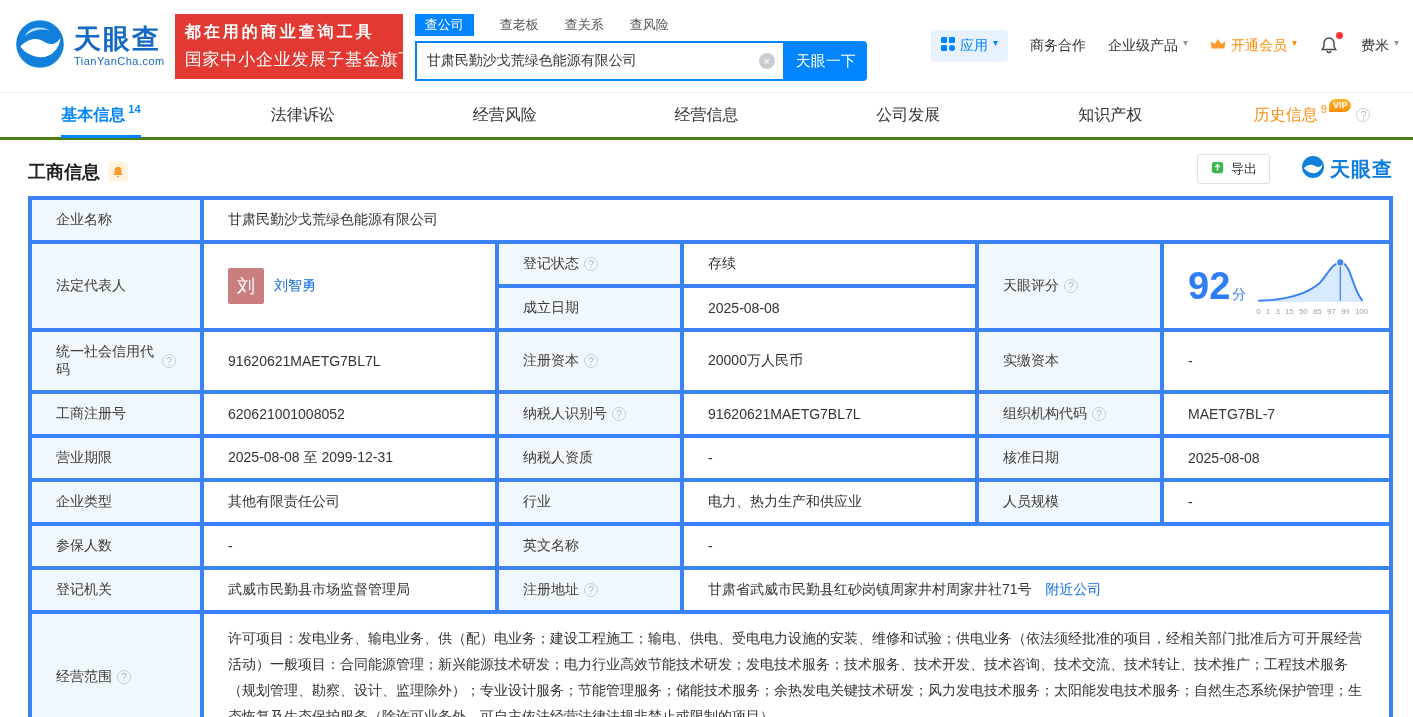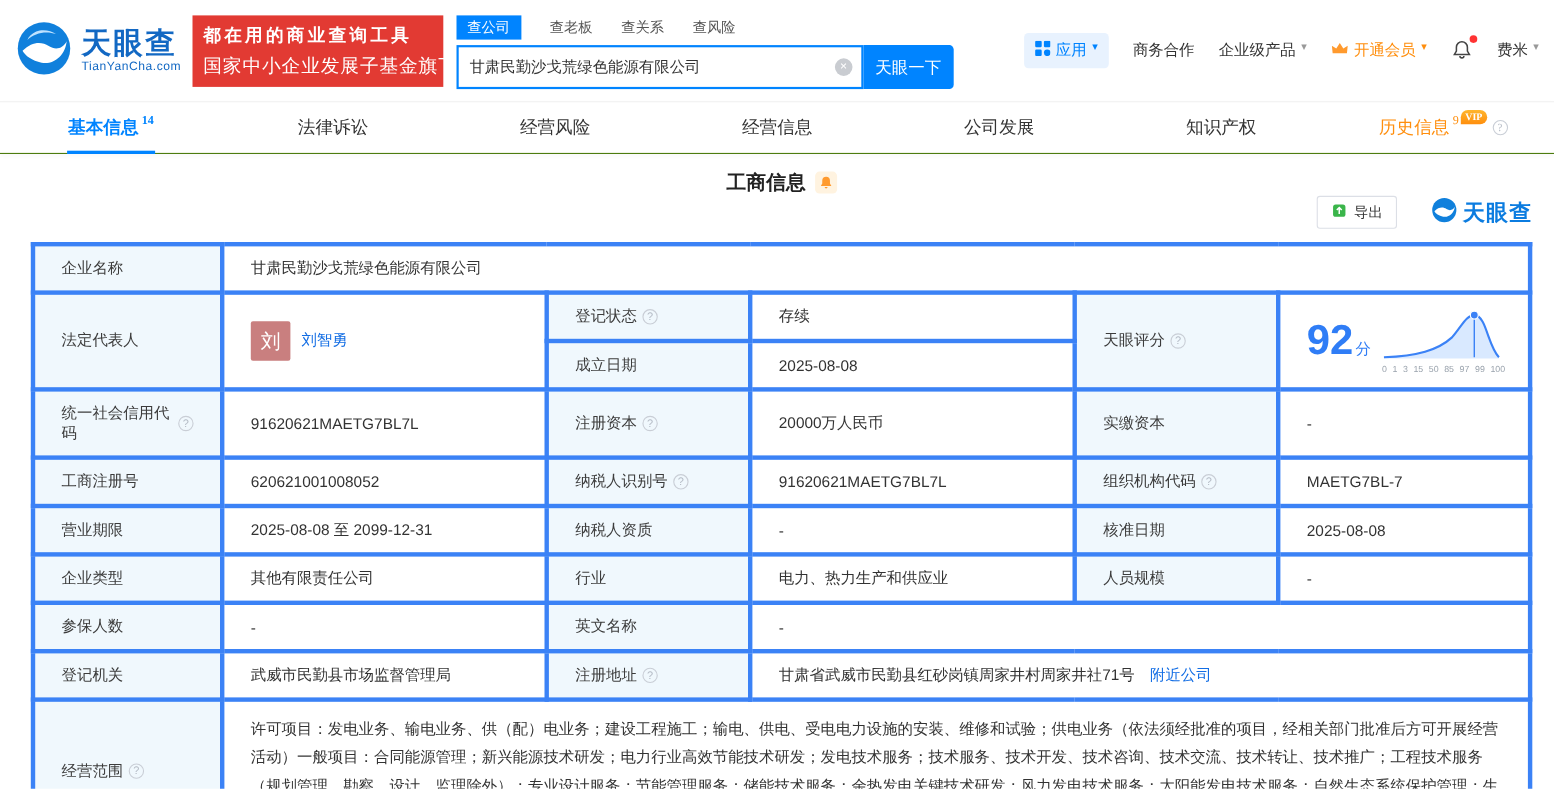--- a/index.html
+++ b/index.html
@@ -32,30 +32,30 @@
   .top-menu{display:flex;align-items:center;gap:22px;font-size:14px;color:#333;}
   .menu-item{display:flex;gap:5px;cursor:pointer;white-space:nowrap;}
   .apps-chip{background:#e8f2fe;color:var(--accent);padding:7px 10px;border-radius:4px;}
   .caret{font-size:10px;color:#999;}
   .apps-chip .caret{color:var(--accent);}
   .vip-entry{color:var(--orange);}
   .vip-entry .caret{color:var(--orange);}
   .bell-wrap{position:relative;cursor:pointer;display:flex;align-items:center;}
   .red-dot{position:absolute;top:-3px;right:-4px;width:7px;height:7px;border-radius:50%;background:#f33;}
   
-  .nav-tabs{display:flex;border-top:1px solid #f0f0f0;border-bottom:1px solid #4d7c0f;height:48px;box-shadow:0 2px 4px rgba(0,0,0,0.03);font-family:Liberation Serif, serif;}
+  .nav-tabs{display:flex;border-top:1px solid #f0f0f0;border-bottom:3px solid #4d7c0f;height:48px;box-shadow:0 2px 4px rgba(0,0,0,0.03);}
   .nav-tab{flex:1;display:flex;align-items:center;justify-content:center;font-size:16px;color:#333;cursor:pointer;position:relative;}
   .nav-tab .cnt{font-size:11px;position:relative;top:-6px;margin-left:3px;}
   .nav-tab.active{color:var(--accent);font-weight:bold;}
   .nav-tab.active::after{content:"";position:absolute;left:30%;right:30%;bottom:-1px;height:3px;background:var(--accent);}
   .nav-tab.history{color:var(--orange);}
   .vip-badge{display:inline-block;background:linear-gradient(#ffb62e,#ff8e0d);color:#fff;font-size:9px;font-weight:bold;line-height:13px;padding:0 4px;border-radius:7px 7px 7px 0;transform:translateY(-10px);margin-left:2px;}
   .help{display:inline-block;width:14px;height:14px;line-height:13px;border:1px solid #c9ced6;border-radius:50%;color:#b3bac4;font-size:10px;text-align:center;margin-left:5px;vertical-align:1px;cursor:pointer;flex:0 0 auto;}
   
-  .section-head{display:flex;align-items:center;padding:14px 20px 10px 28px;flex-direction:column;}
+  .section-head{display:flex;align-items:flex-end;padding:14px 20px 10px 28px;}
   .section-title{font-size:18px;font-weight:bold;color:#222;display:flex;align-items:center;gap:8px;}
   .bell-badge{width:20px;height:20px;border-radius:4px;background:#fff3e0;display:flex;align-items:center;justify-content:center;}
   .head-right{margin-left:auto;display:flex;align-items:center;gap:31px;}
   .export-btn{display:flex;align-items:center;gap:6px;border:1px solid #dcdfe6;background:#fff;border-radius:3px;padding:5px 12px;font-size:13px;color:#333;cursor:pointer;font-family:inherit;}
   .watermark{display:flex;align-items:center;gap:5px;}
   .watermark .wm-text{font-size:20px;font-weight:bold;color:#0b7ce0;letter-spacing:1px;}
   
   .info-table{border-collapse:collapse;margin:2px 20px 0 28px;width:1365px;table-layout:fixed;}
   .info-table td{border:4px solid #3b82f6;font-size:14px;padding:11px 24px;vertical-align:middle;word-break:break-all;}
   td.lbl{background:#f0f8fd;color:#3c3c3c;}

